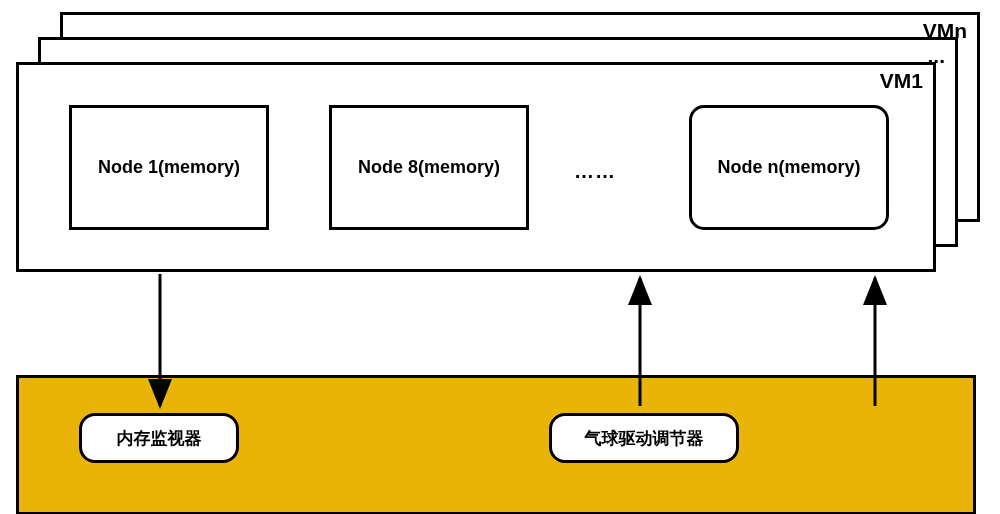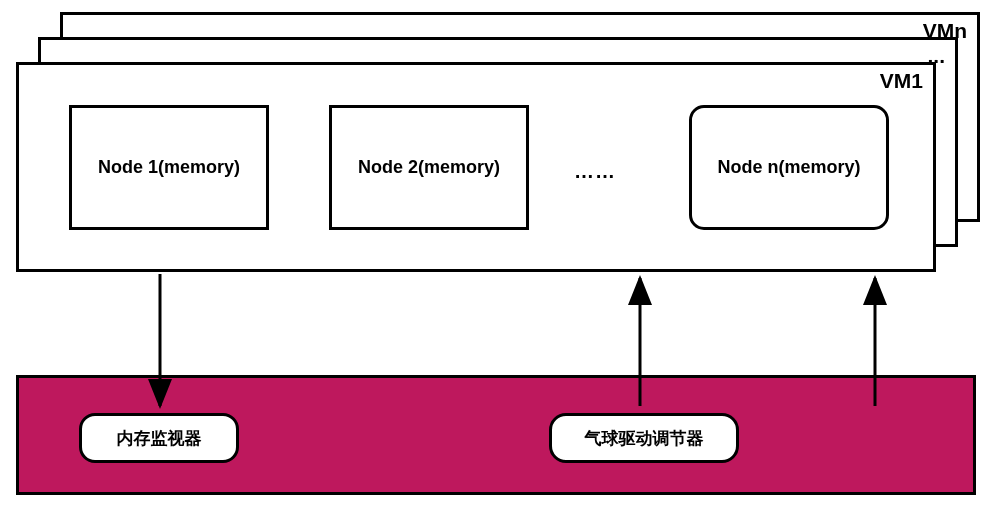--- a/index.html
+++ b/index.html
@@ -71,41 +71,41 @@
       left: 555px;
       font-weight: bold;
       font-size: 20px;
       letter-spacing: 1px;
     }
     .lower-panel {
       position: absolute;
       top: 375px;
       left: 16px;
       width: 960px;
-      height: 120px;
+      height: 140px;
       border: 3px solid #000;
-      background: #be185d;
+      background: #eab308;
       text-decoration: underline;
     }
     .module {
       position: absolute;
       border: 3px solid #000;
       border-radius: 16px;
       font-weight: bold;
       font-size: 17px;
       text-align: center;
       display: flex;
       align-items: center;
       justify-content: center;
       background: #fff;
       height: 50px;
     }
     .mod1 { top: 35px; left: 60px;  width: 160px; }
     .mod2 { top: 35px; left: 280px; width: 190px; }
-    .mod3 { top: 35px; left: 530px; width: 190px; border-radius: 17px; }
+    .mod3 { top: 35px; left: 530px; width: 190px; }
     .mod4 { top: 35px; left: 780px; width: 160px; }
     
     
     .arrow-svg {
       position: absolute;
       top: 0;
       left: 0;
       pointer-events: none;
     }
   </style>
@@ -121,21 +121,21 @@
     <span class="vm-label">...</span>
   </div>
   <div class="vm-stack vm-front">
     <span class="vm-label">VM1</span>
 
     <div class="node-box node1">
       <span>Node 1</span>
       <span>(memory)</span>
     </div>
     <div class="node-box node2">
-      <span>Node 2</span>
+      <span>Node 8</span>
       <span>(memory)</span>
     </div>
     <span class="ellipsis-nodes">……</span>
     <div class="node-box noden">
       <span>Node n</span>
       <span>(memory)</span>
     </div>
   </div>
 
   <div class="lower-panel">

